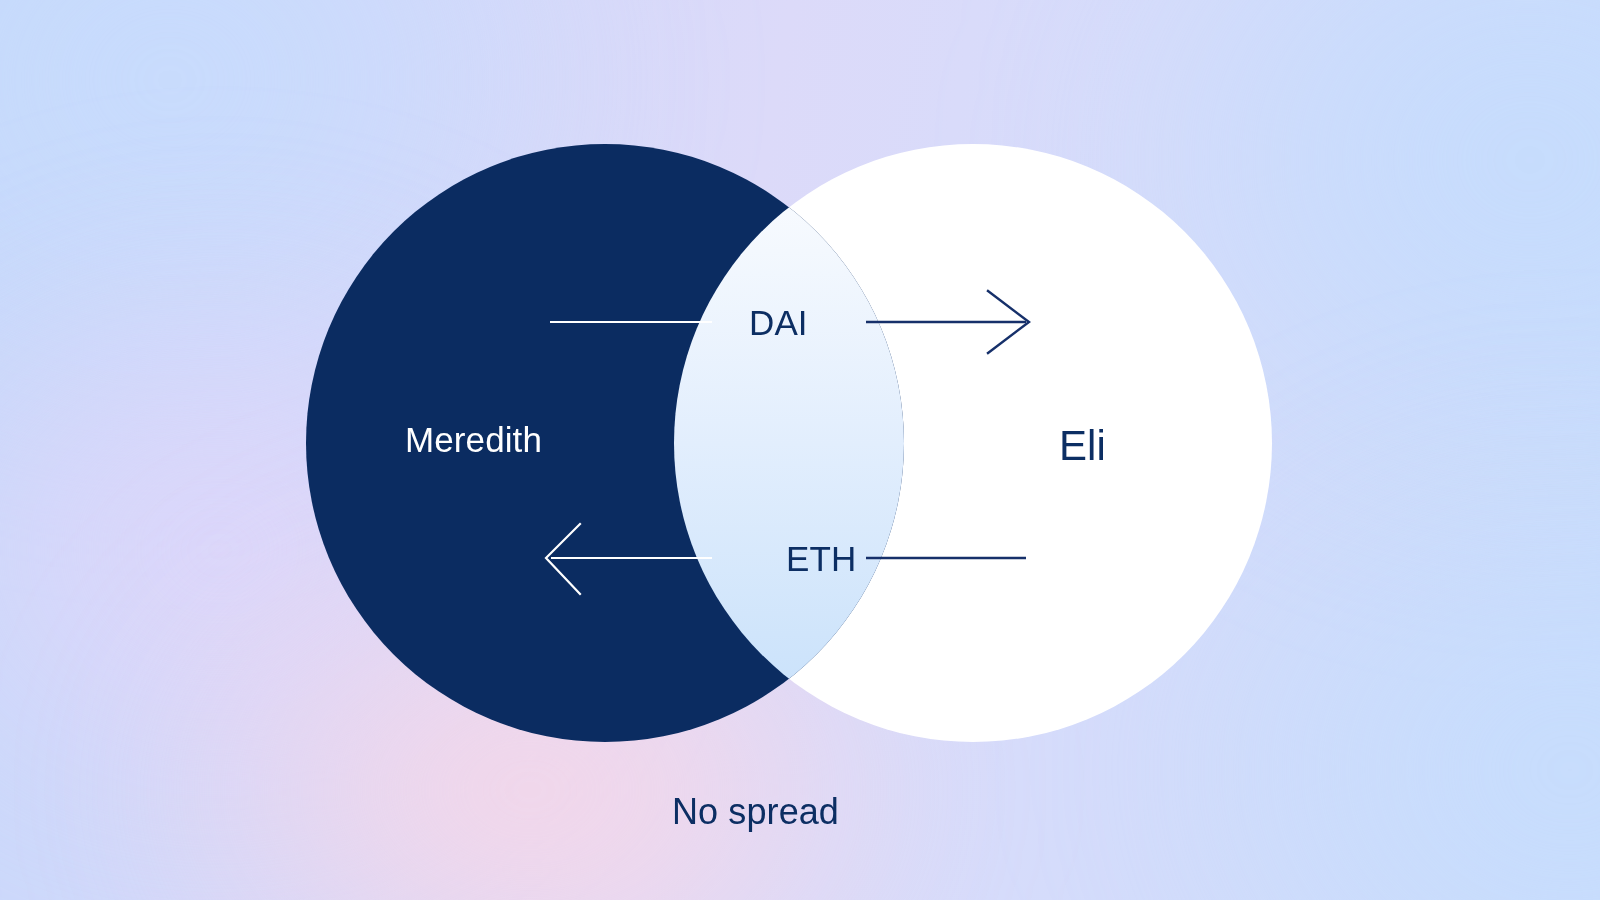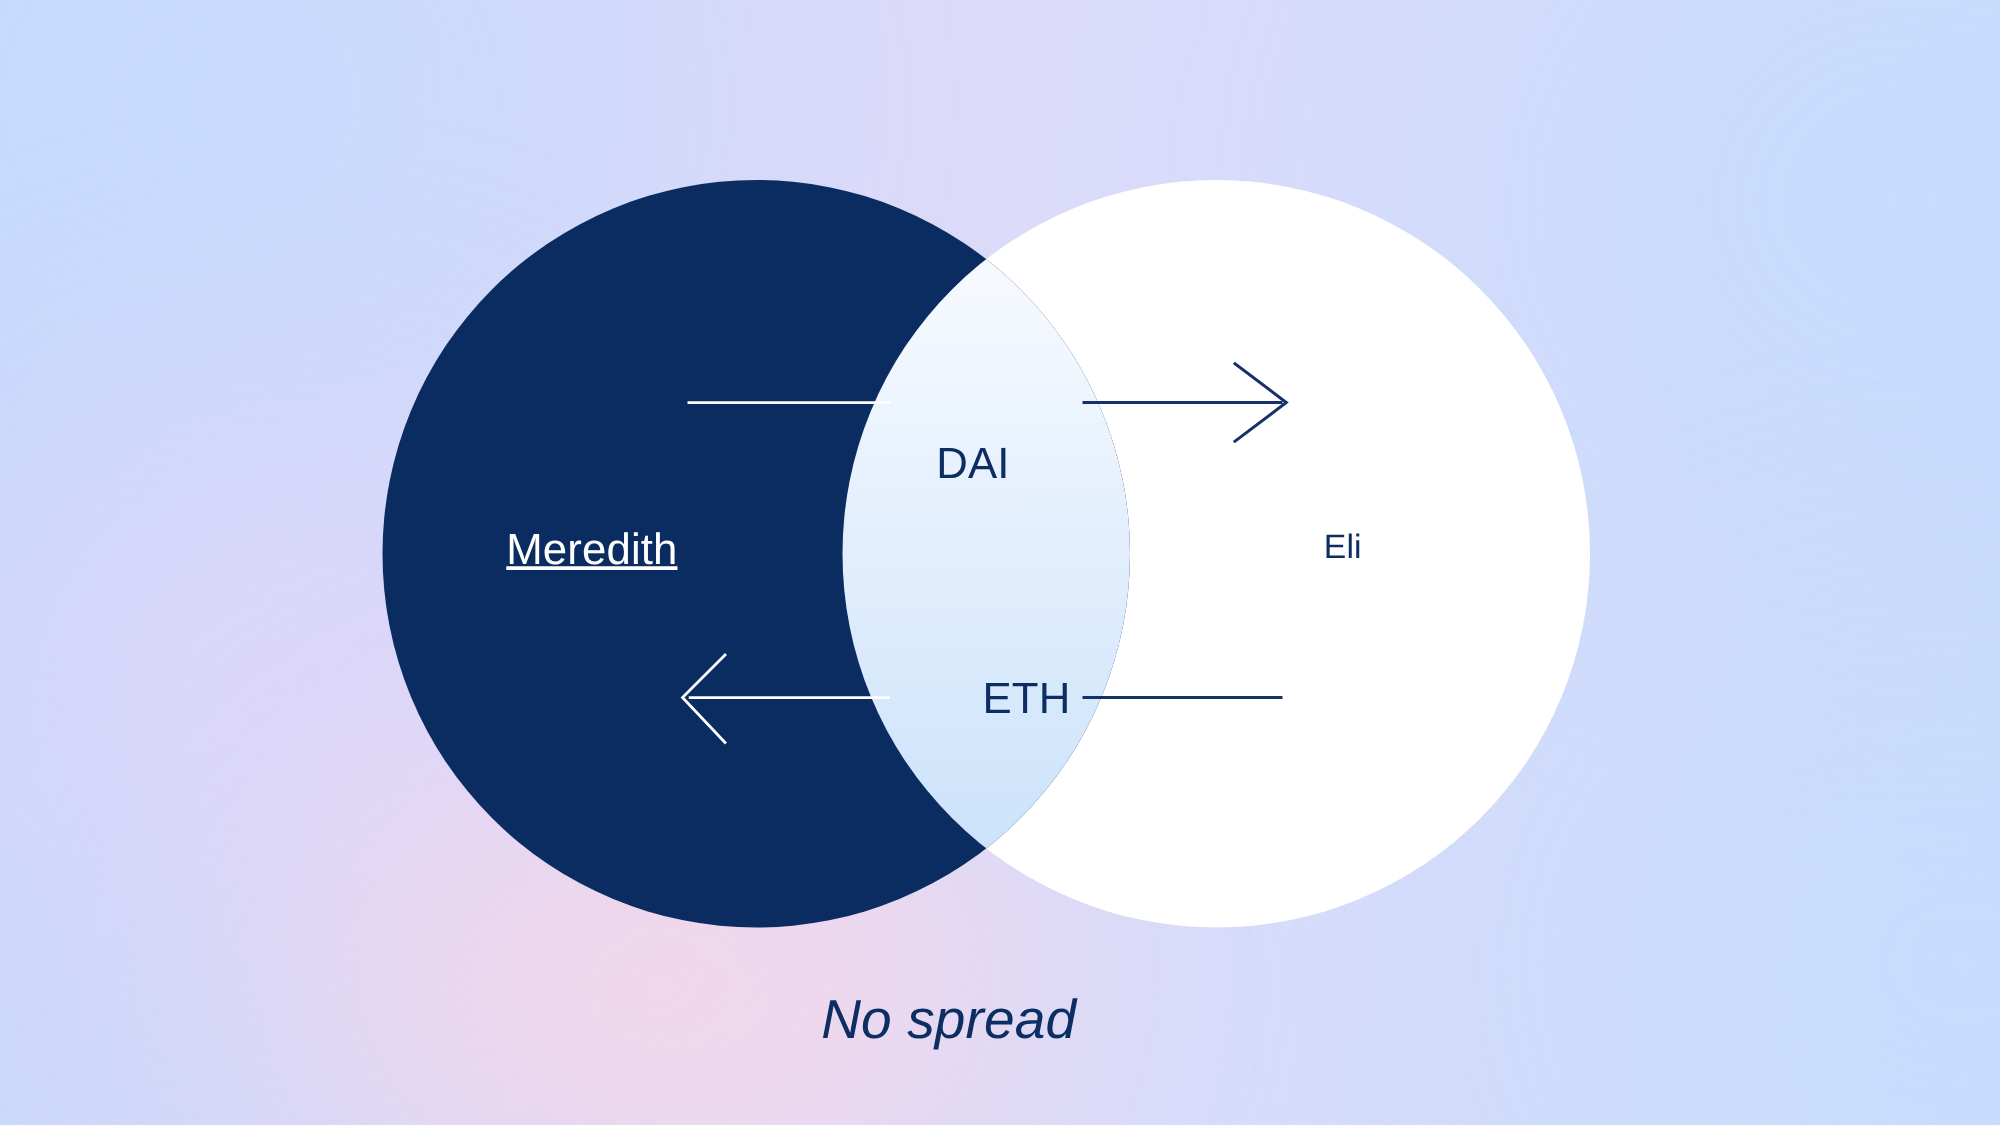--- a/index.html
+++ b/index.html
@@ -82,47 +82,44 @@
   .label {
     position: absolute;
     white-space: nowrap;
     letter-spacing: 0.1px;
   }
   .label-meredith {
     left: 405px;
     top: 420px;
     font-size: 35px;
     color: #ffffff;
-    text-decoration: underline;
   }
   .label-eli {
     left: 1059px;
     top: 422px;
-    font-size: 27px;
+    font-size: 42px;
     color: #0c2e63;
   }
   .label-dai {
     left: 749px;
     top: 303px;
     font-size: 35px;
     color: #0c2e63;
-    margin-top: 48px;
   }
   .label-eth {
     left: 786px;
     top: 539px;
     font-size: 35px;
     color: #0c2e63;
   }
   .label-nospread {
-    left: 657px;
+    left: 672px;
     top: 791px;
-    font-size: 44px;
+    font-size: 36px;
     color: #0c2e63;
-    font-style: italic;
   }
 </style>
 </head>
 <body>
 
 <div id="stage">
 
   <div class="bg-base"></div>
   <div class="bg-blob blue-tl"></div>
   <div class="bg-blob blue-tr"></div>

